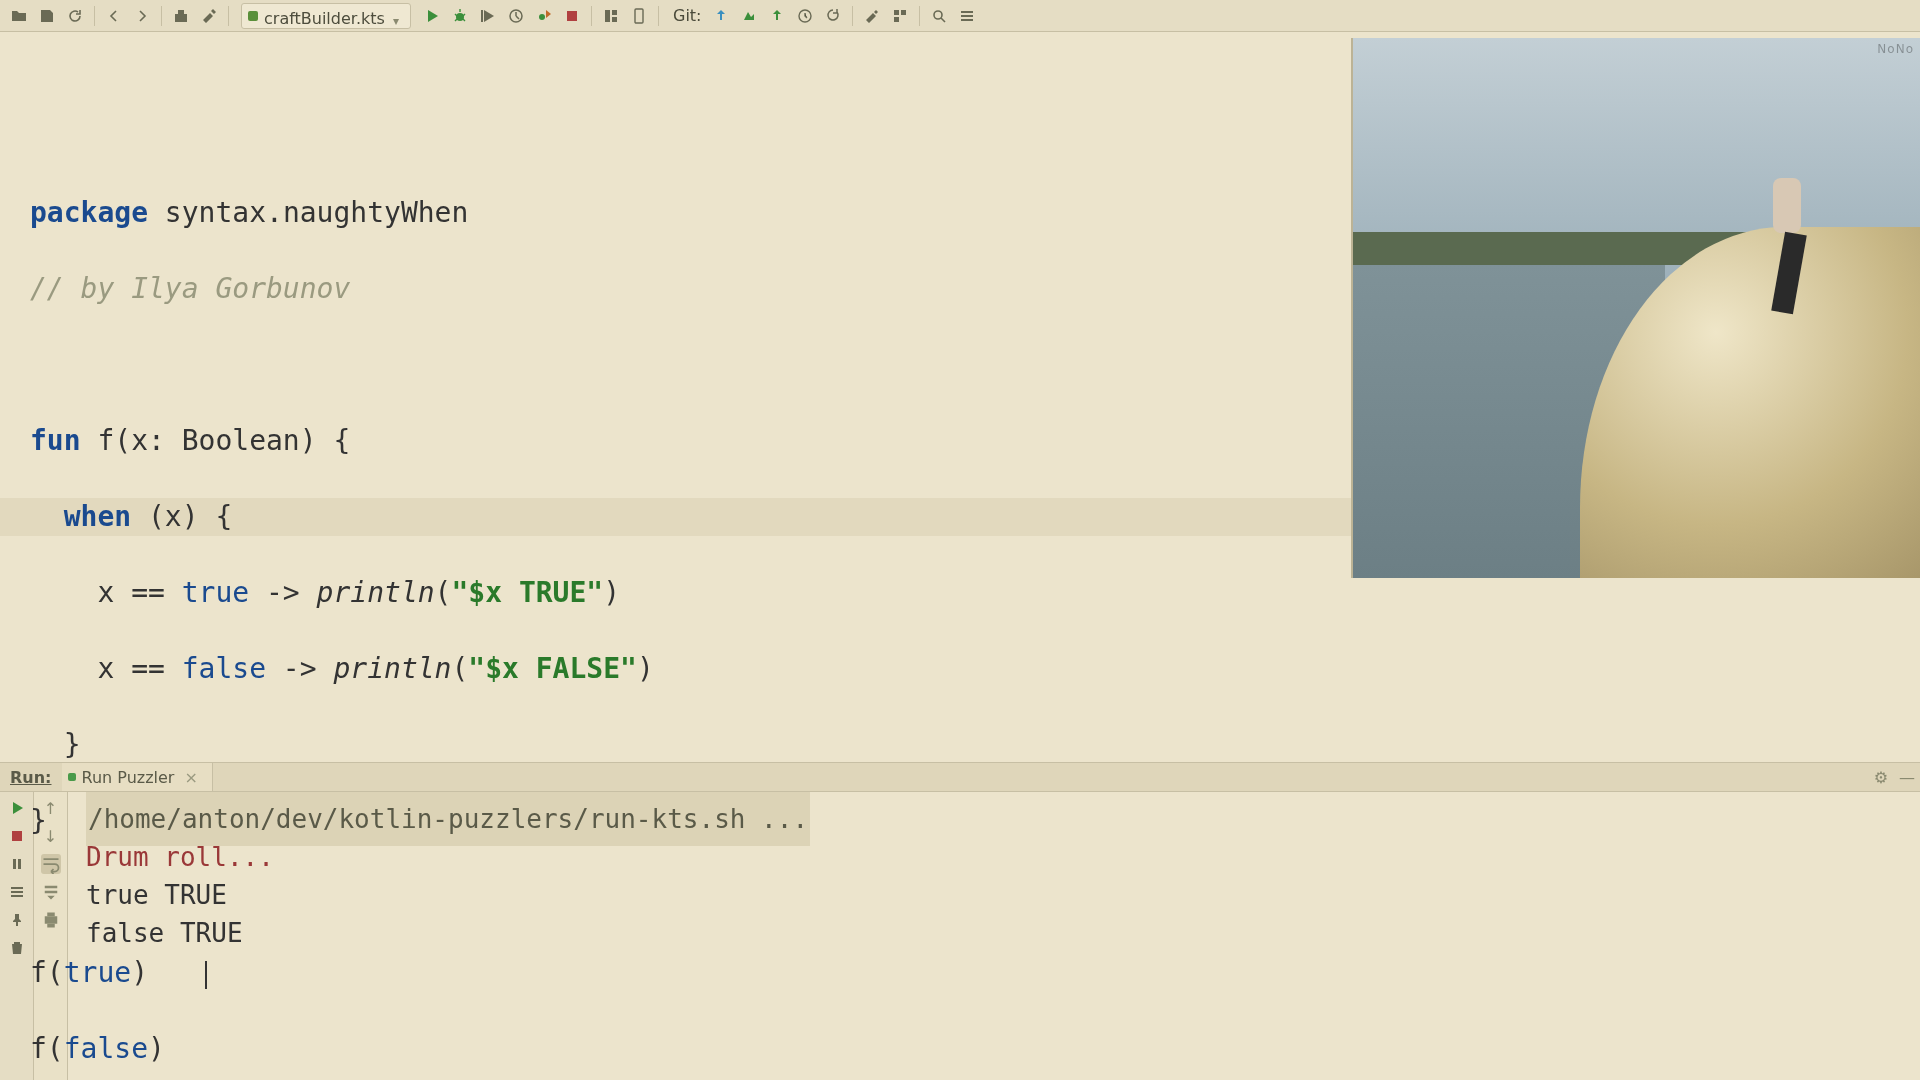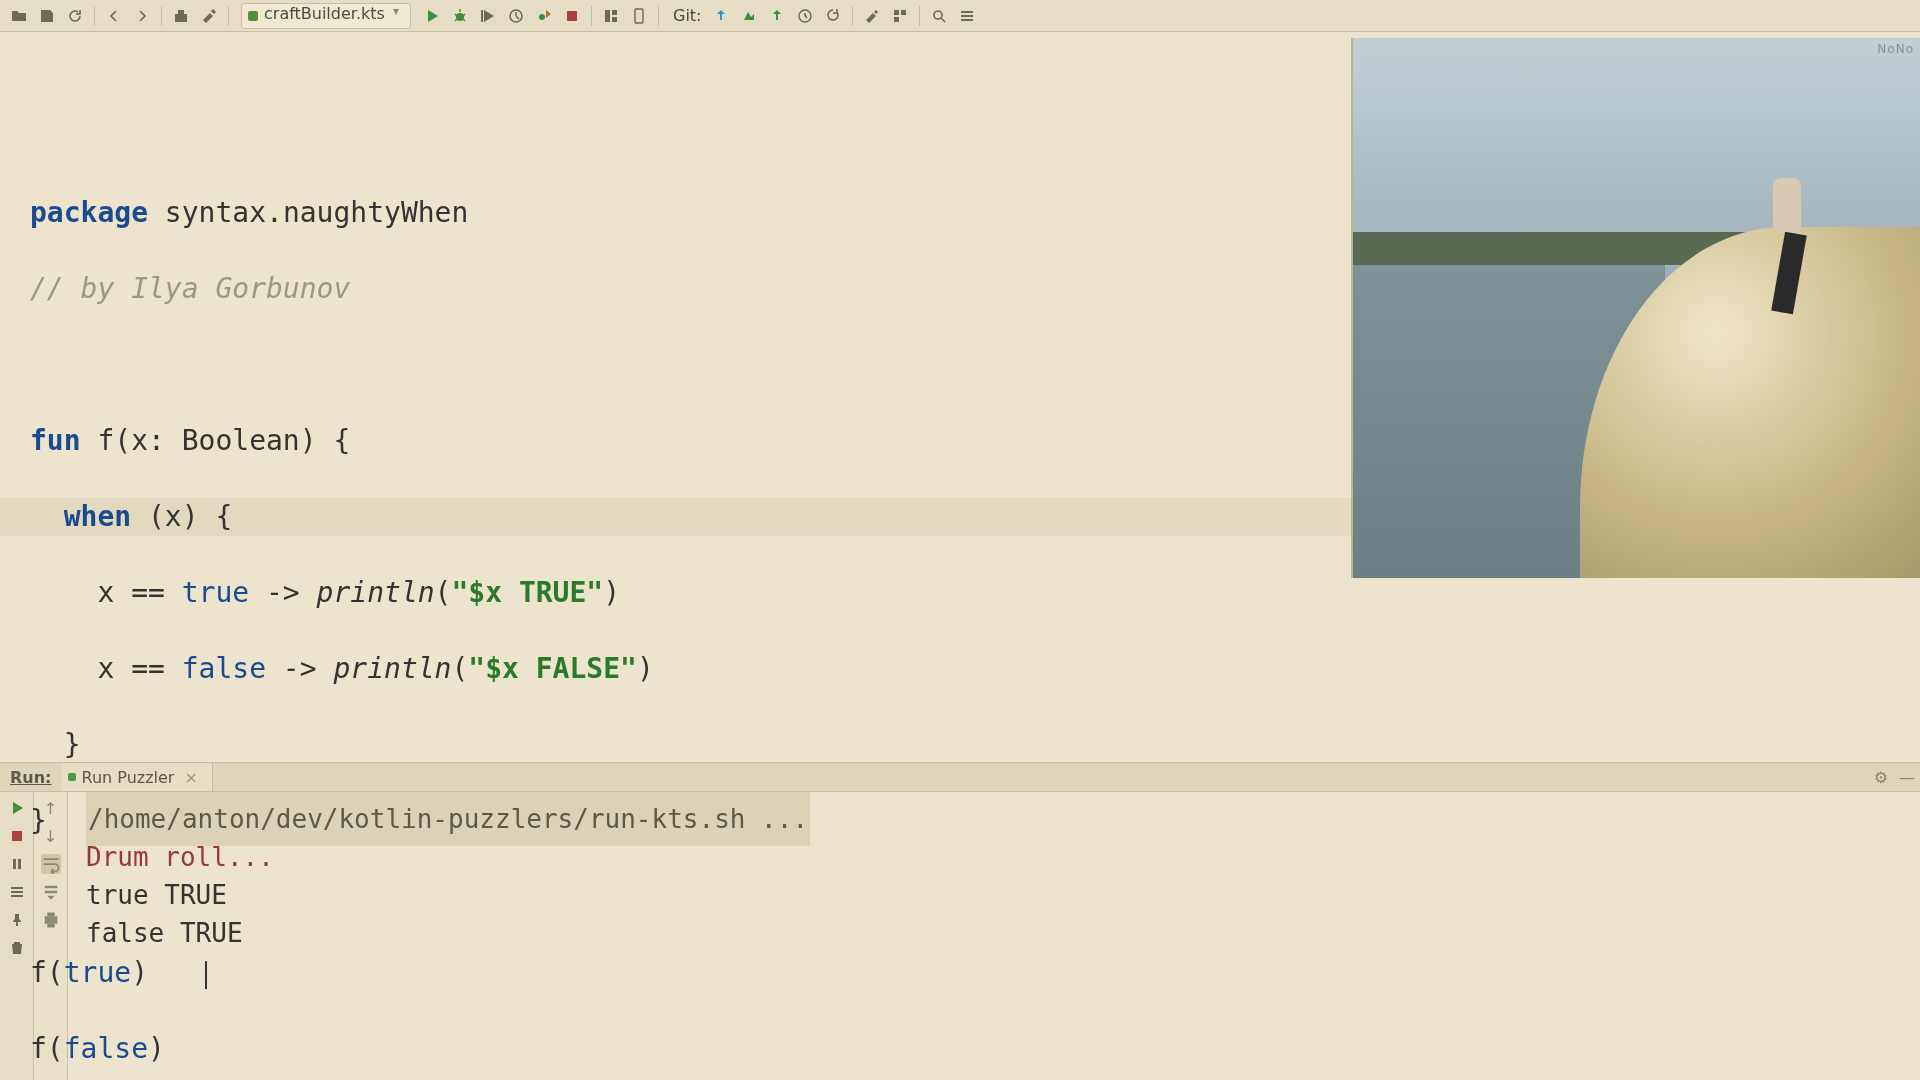--- a/index.html
+++ b/index.html
@@ -24,21 +24,21 @@
   }
   .tb-btn {
     width: 26px; height: 26px;
     display: flex; align-items: center; justify-content: center;
     border-radius: 3px;
     color: #6a6a55;
   }
   .tb-btn svg { width: 16px; height: 16px; }
   .tb-sep { width: 1px; height: 20px; background: #c7bfa4; margin: 0 4px; }
   .file-combo {
-    display: flex; align-items: flex-start;
+    display: flex; align-items: flex-end;
     height: 26px;
     padding: 0 10px 0 22px;
     border: 1px solid #c7bfa4;
     border-radius: 3px;
     background: #efe8d2;
     font-size: 16px;
     color: #4d4d3d;
     position: relative;
     margin: 0 6px;
     min-width: 170px;

